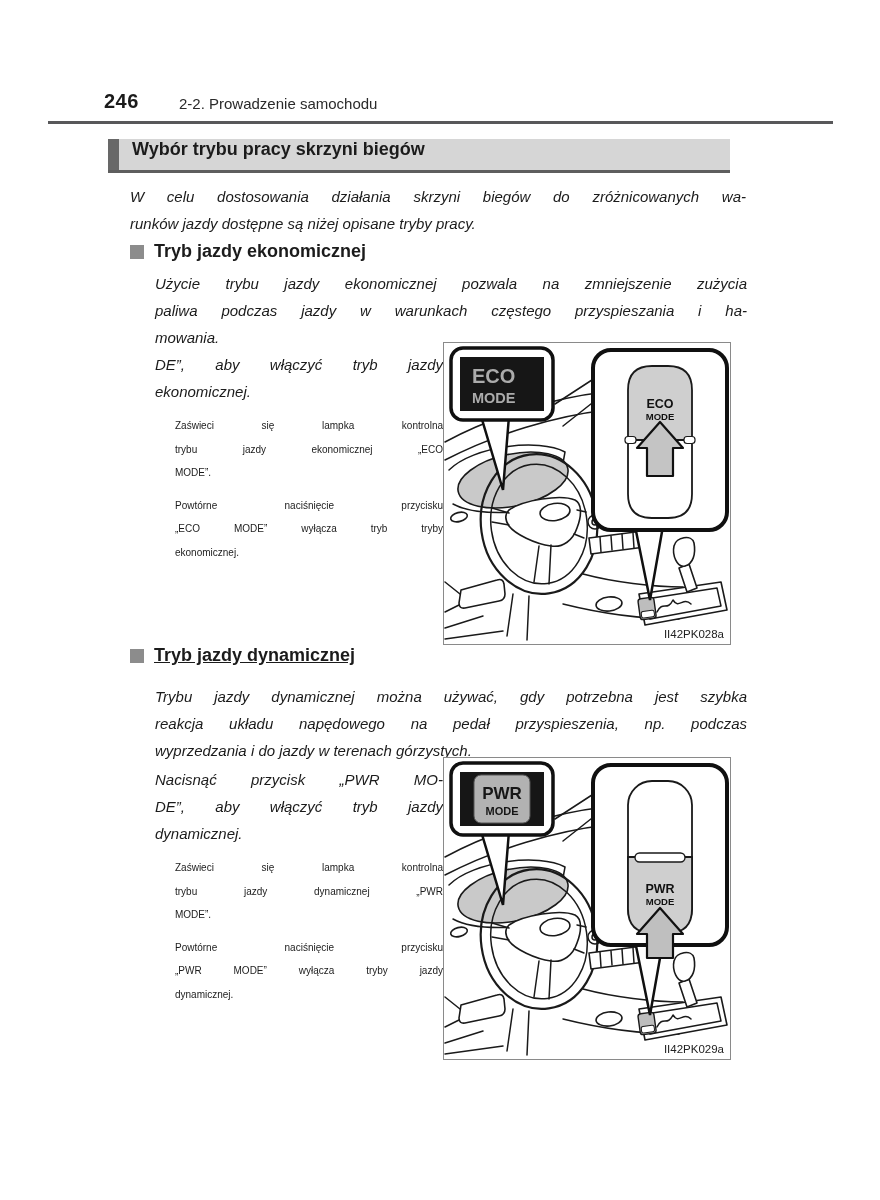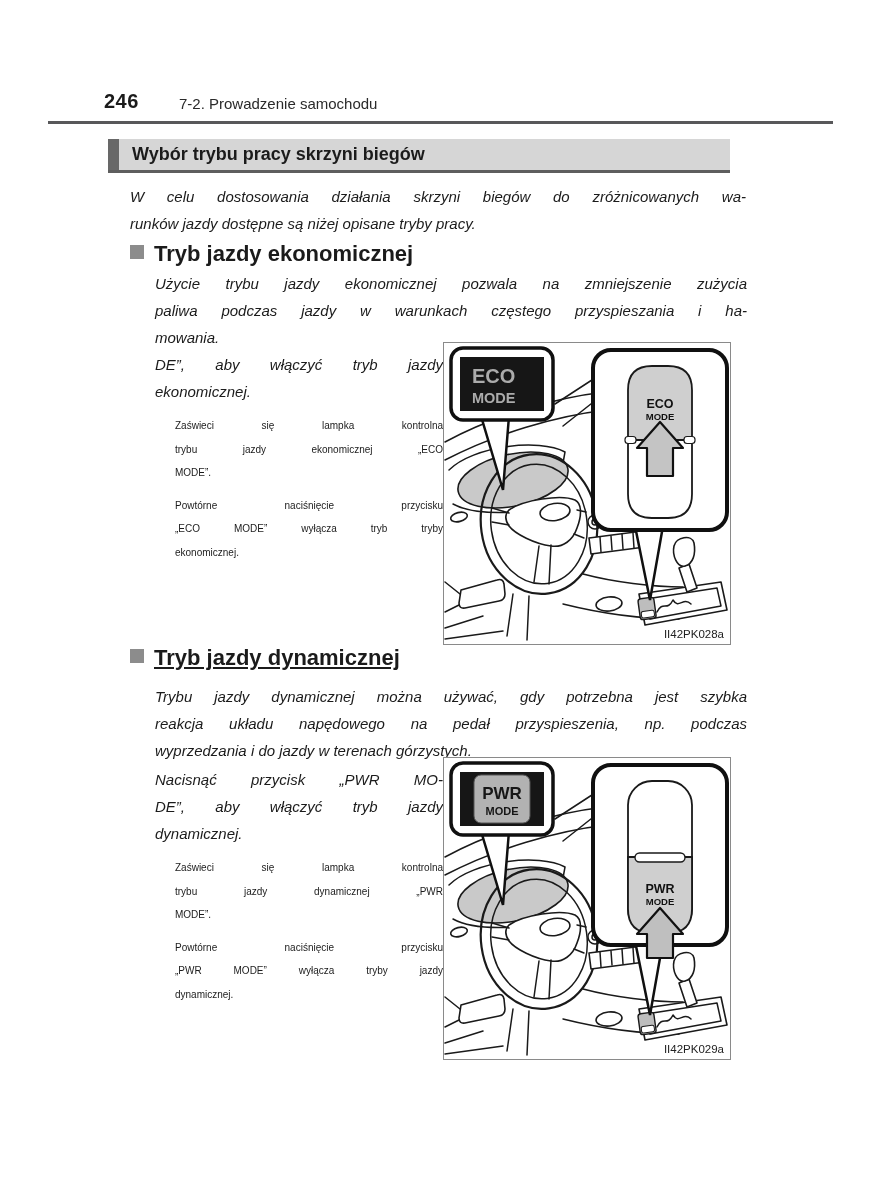--- a/index.html
+++ b/index.html
@@ -6,32 +6,32 @@
   .page{
     position:relative;width:880px;height:1200px;background:#ffffff;overflow:hidden;
     font-family:"Liberation Sans",sans-serif;color:#1b1b1b;margin-top:24px;
   }
   
   .pagenum{position:absolute;left:104px;top:66px;font-size:20px;font-weight:bold;letter-spacing:.5px;}
   .crumb{position:absolute;left:179px;top:71px;font-size:15px;color:#2a2a2a;}
   .hrule{position:absolute;left:48px;top:97px;width:785px;height:3px;background:#58585a;}
   
   .titlebar{position:absolute;left:108px;top:115px;width:622px;height:31px;
-    background:#d6d6d6;border-bottom:3px solid #5e5e5e;display:flex;align-items:center;}
+    background:#d6d6d6;border-bottom:3px solid #5e5e5e;display:flex;align-items:flex-start;}
   .titlebar .accent{width:11px;align-self:stretch;background:#686868;}
   .titlebar .t{font-size:18px;font-weight:bold;padding-left:13px;padding-bottom:1px;}
   
   .para{font-size:15px;line-height:27px;font-style:italic;}
   .small{font-size:10px;line-height:23.5px;}
   .tline{text-align:justify;text-align-last:justify;}
   .tline-last{text-align-last:left;}
   .intro{position:absolute;left:130px;top:159px;width:616px;}
   .heading{position:absolute;display:flex;align-items:flex-start;}
   .heading .sq{width:14px;height:14px;background:#8c8c8c;margin-top:4px;margin-right:10px;flex:0 0 auto;}
-  .heading .ht{font-size:22px;font-weight:bold;}
+  .heading .ht{font-size:18px;font-weight:bold;}
   .h-eco{left:130px;top:217px;}
   .h-pwr{left:130px;top:621px;text-decoration:underline;}
   .desc-eco{position:absolute;left:155px;top:246px;width:592px;}
   .desc-pwr{position:absolute;left:155px;top:659px;width:592px;}
   .col-eco{position:absolute;left:155px;top:327px;width:288px;}
   .col-pwr{position:absolute;left:155px;top:742px;width:288px;}
   .note{margin-top:9px;margin-left:20px;width:268px;}
   
   .fig{position:absolute;width:288px;height:303px;}
   .fig-eco{left:443px;top:318px;}
@@ -42,21 +42,21 @@
   .wfill{fill:#ffffff;stroke:#1a1a1a;stroke-width:1.6;stroke-linejoin:round;}
   .callout{fill:#ffffff;stroke:#101010;}
   .svgtxt{font-family:"Liberation Sans",sans-serif;font-weight:bold;}
 </style>
 </head>
 <body>
 
 <div class="page">
 
   <div class="pagenum">246</div>
-  <div class="crumb">7-2. Prowadzenie samochodu</div>
+  <div class="crumb">2-2. Prowadzenie samochodu</div>
   <div class="hrule"></div>
 
   <div class="titlebar">
     <div class="accent"></div>
     <div class="t">Wybór trybu pracy skrzyni biegów</div>
   </div>
 
   <div class="para intro">
       <div class="tline">W celu dostosowania działania skrzyni biegów do zróżnicowanych wa-</div>
       <div class="tline tline-last">runków jazdy dostępne są niżej opisane tryby pracy.</div>

